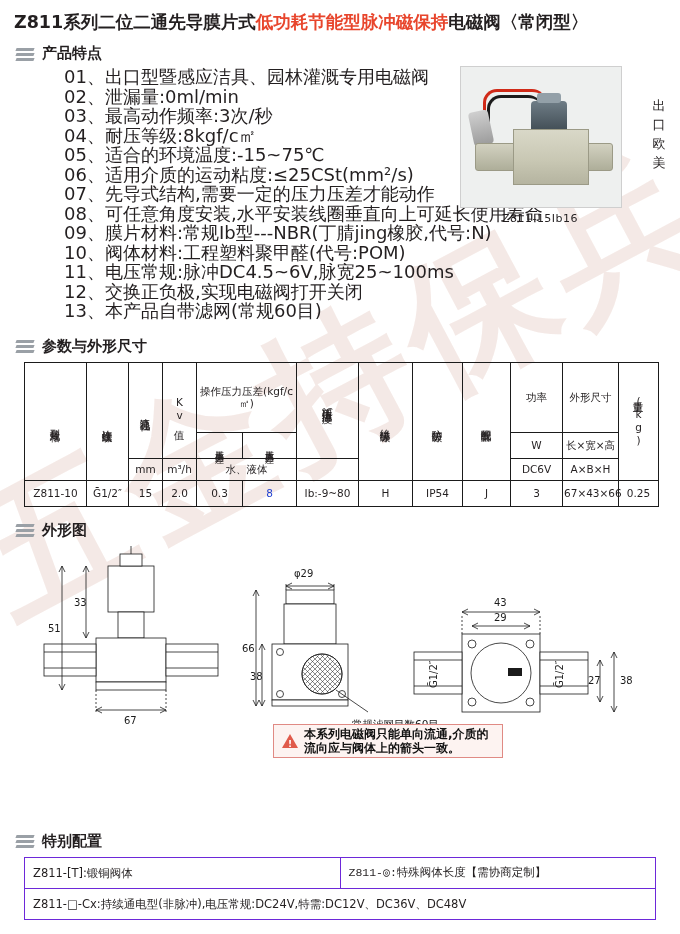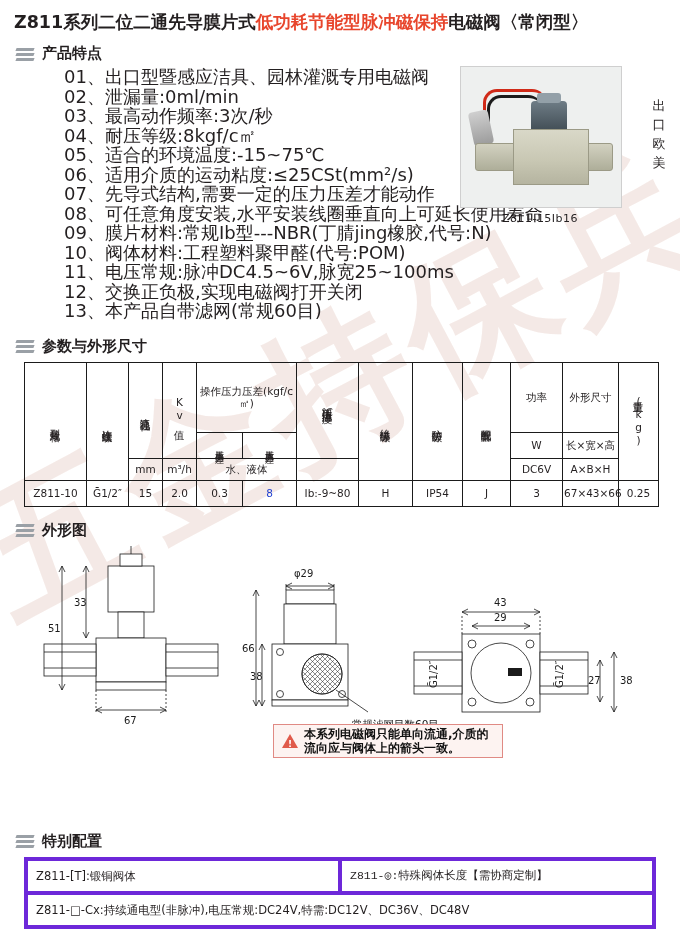--- a/index.html
+++ b/index.html
@@ -142,21 +142,21 @@
   }
   .note .tri{
     width:0;height:0;border-left:8px solid transparent;border-right:8px solid transparent;
     border-bottom:14px solid #e05a4a;margin:0 6px 0 8px;position:relative;flex:none;
   }
   .note .tri:after{content:"!";position:absolute;left:-2px;top:3px;color:#fff;font-size:9px;font-weight:bold;}
 
   
   .cfgwrap{margin:6px 0 0 24px;width:634px;}
   table.cfg{border-collapse:collapse;width:632px;font-size:11.5px;}
-  table.cfg td{border:4px solid #6d28d9;padding:7px 8px;line-height:16px;}
+  table.cfg td{border:1px solid #6d28d9;padding:7px 8px;line-height:16px;}
 </style>
 </head>
 <body>
 
 <div class="page">
 
   <div class="watermark">五金持保兵</div>
 
   <div class="content">
 

